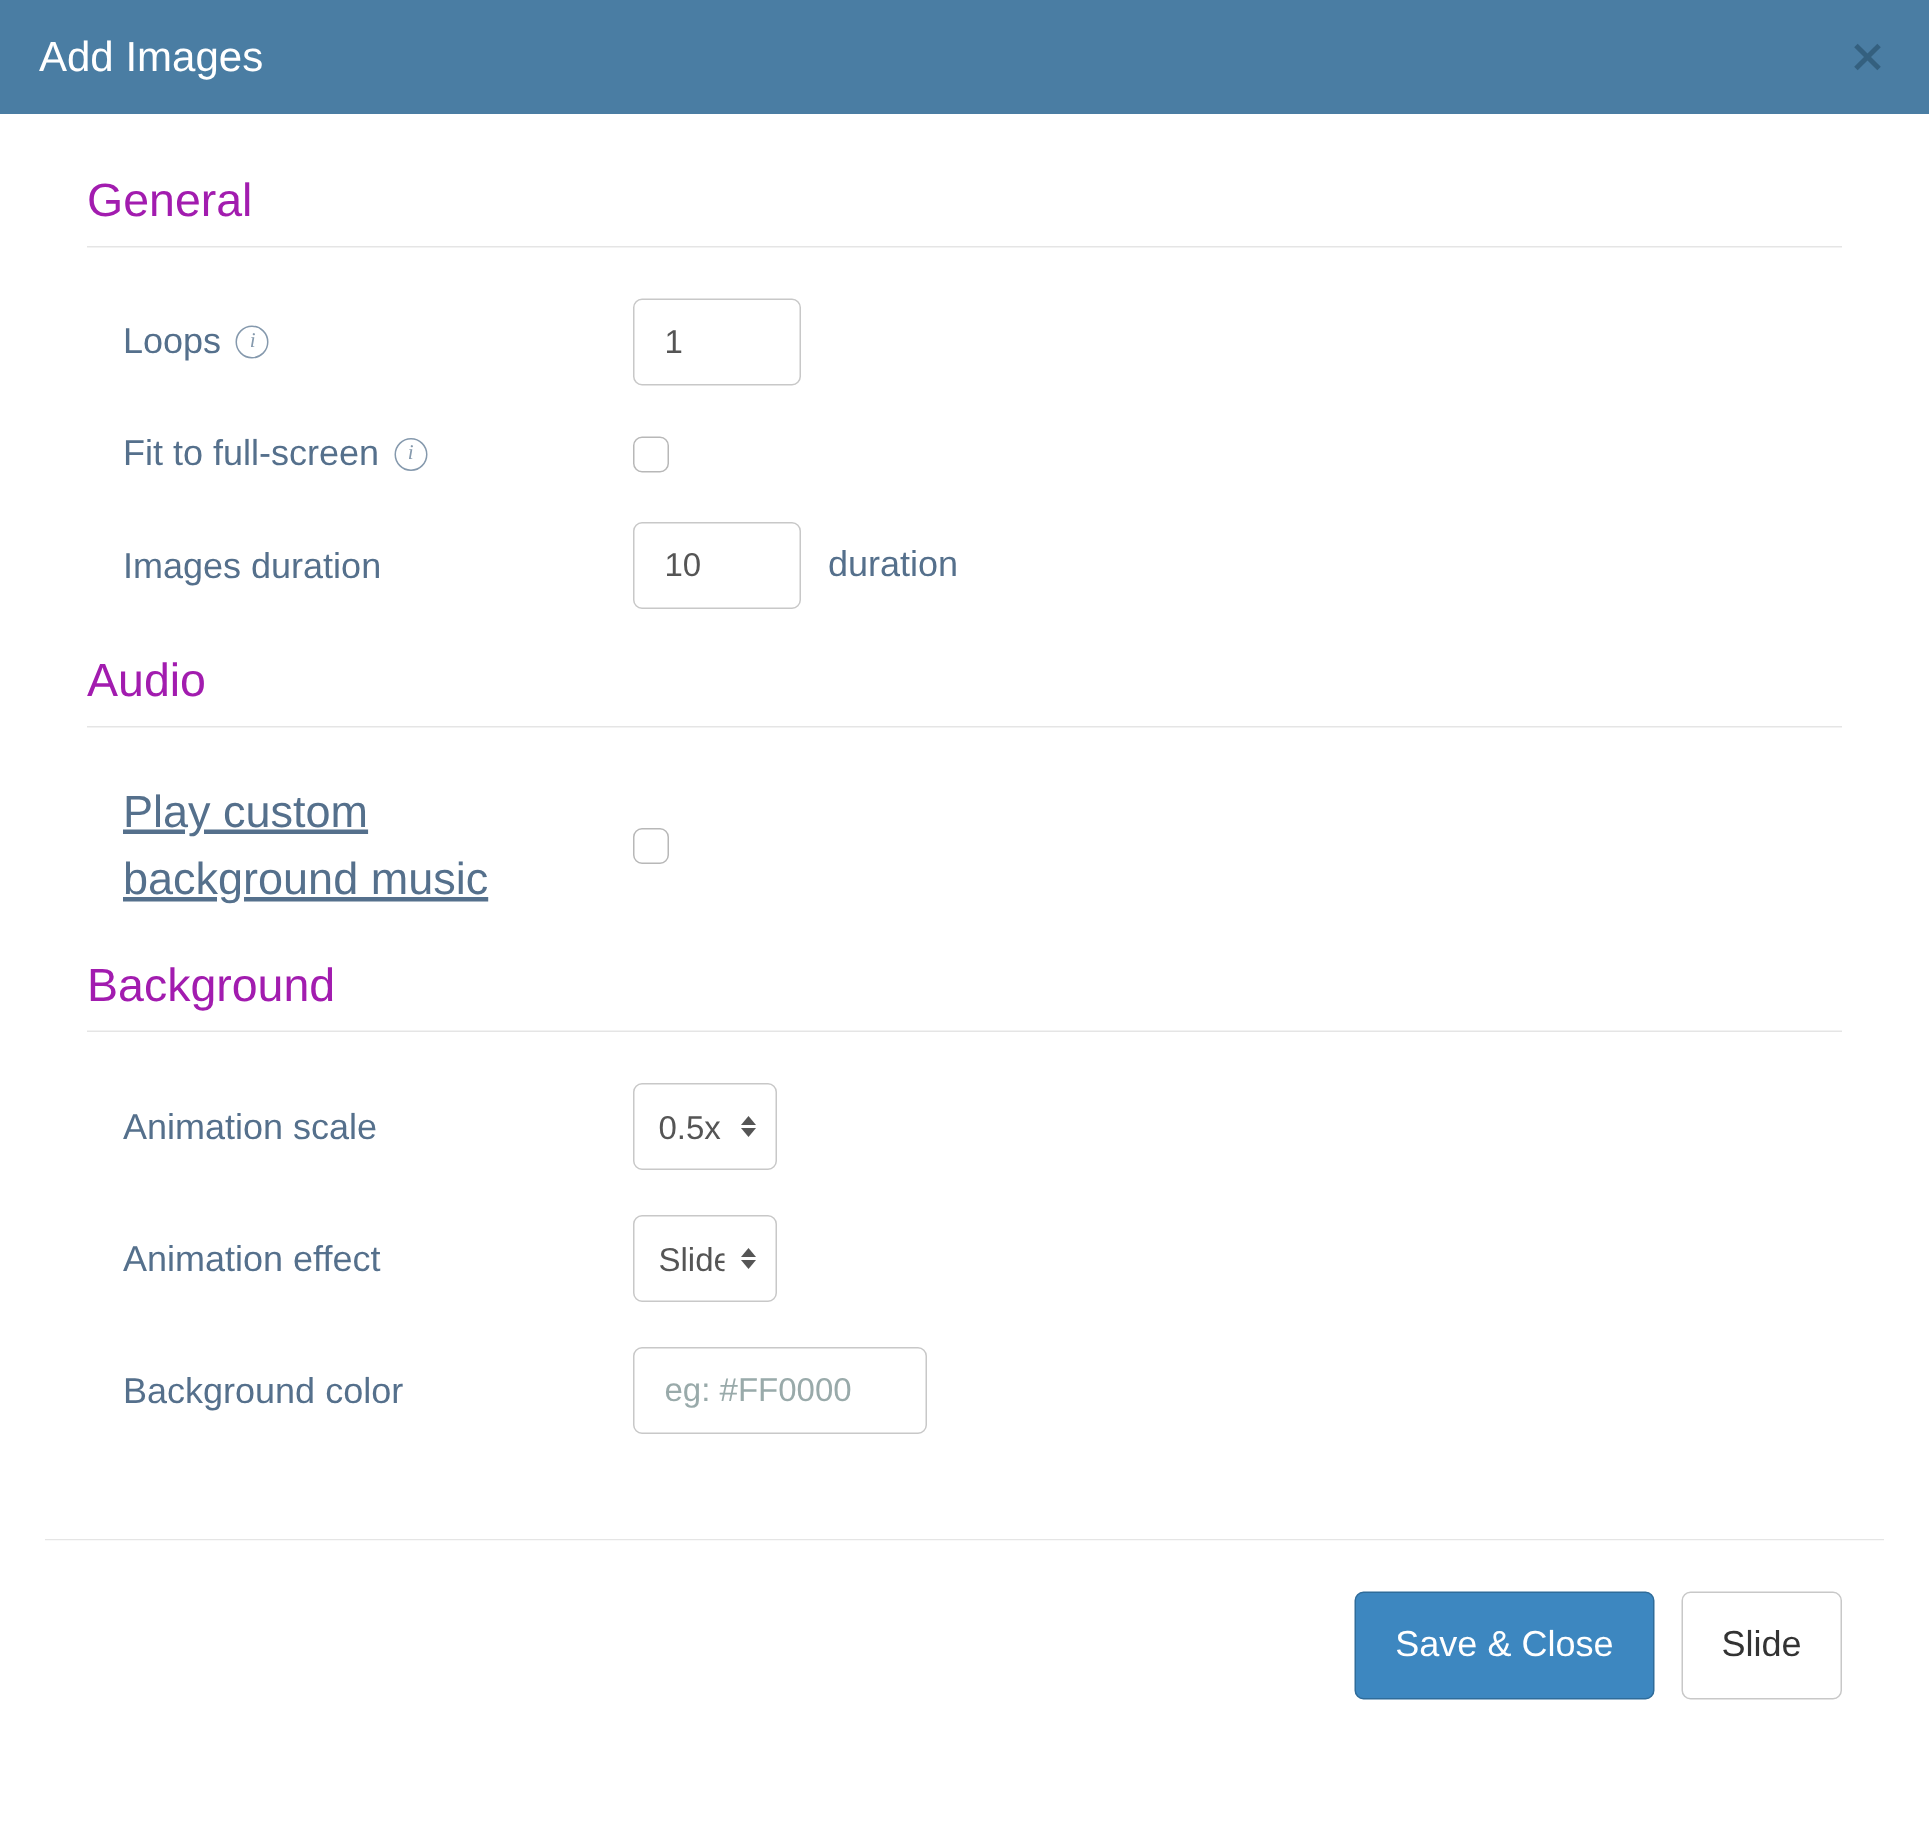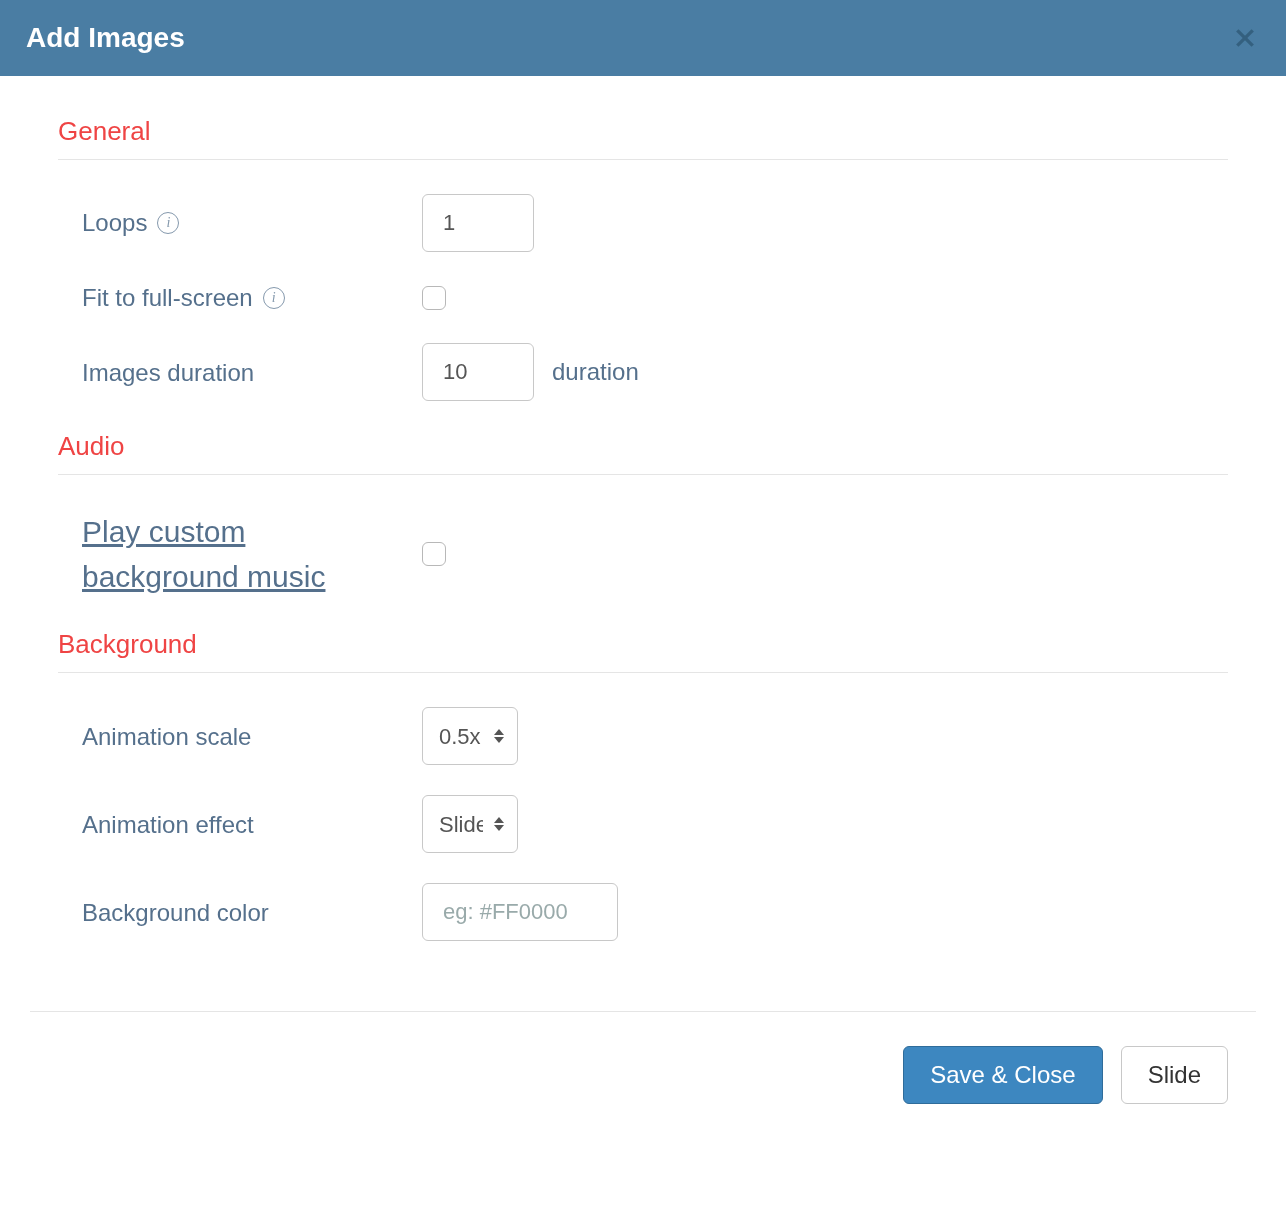--- a/index.html
+++ b/index.html
@@ -15,21 +15,21 @@
     .modal-header {
       background: #4a7da3;
       color: #ffffff;
       padding: 22px 26px;
       display: flex;
       justify-content: space-between;
       align-items: center;
     }
     .modal-title {
       font-size: 28px;
-      font-weight: 700;
+      font-weight: 400;
     }
     .close-btn {
       background: none;
       border: none;
       color: #3a6688;
       font-size: 32px;
       cursor: pointer;
       line-height: 1;
       padding: 0 4px;
     }
@@ -37,23 +37,23 @@
       width: 22px;
       height: 22px;
       stroke: #34607f;
       stroke-width: 3;
     }
     .modal-body {
       padding: 40px 58px 30px 58px;
       background: #ffffff;
     }
     .section-title {
-      font-size: 26px;
+      font-size: 31px;
       font-weight: 400;
-      color: #ef4444;
+      color: #a21caf;
       padding-bottom: 12px;
       border-bottom: 1px solid #e5e5e5;
       margin-bottom: 34px;
     }
     .form-row {
       display: flex;
       align-items: center;
       margin-bottom: 30px;
       padding-left: 24px;
     }
@@ -172,21 +172,21 @@
       margin: 10px 30px 0 30px;
     }
     .modal-footer {
       display: flex;
       justify-content: flex-end;
       gap: 18px;
       padding: 34px 58px 60px 58px;
       background: #fff;
     }
     .btn {
-      height: 58px;
+      height: 72px;
       padding: 0 26px;
       border-radius: 6px;
       font-size: 24px;
       cursor: pointer;
       border: 1px solid transparent;
     }
     .btn-primary {
       background: #3d87c0;
       color: #fff;
       border-color: #2f6c9a;

